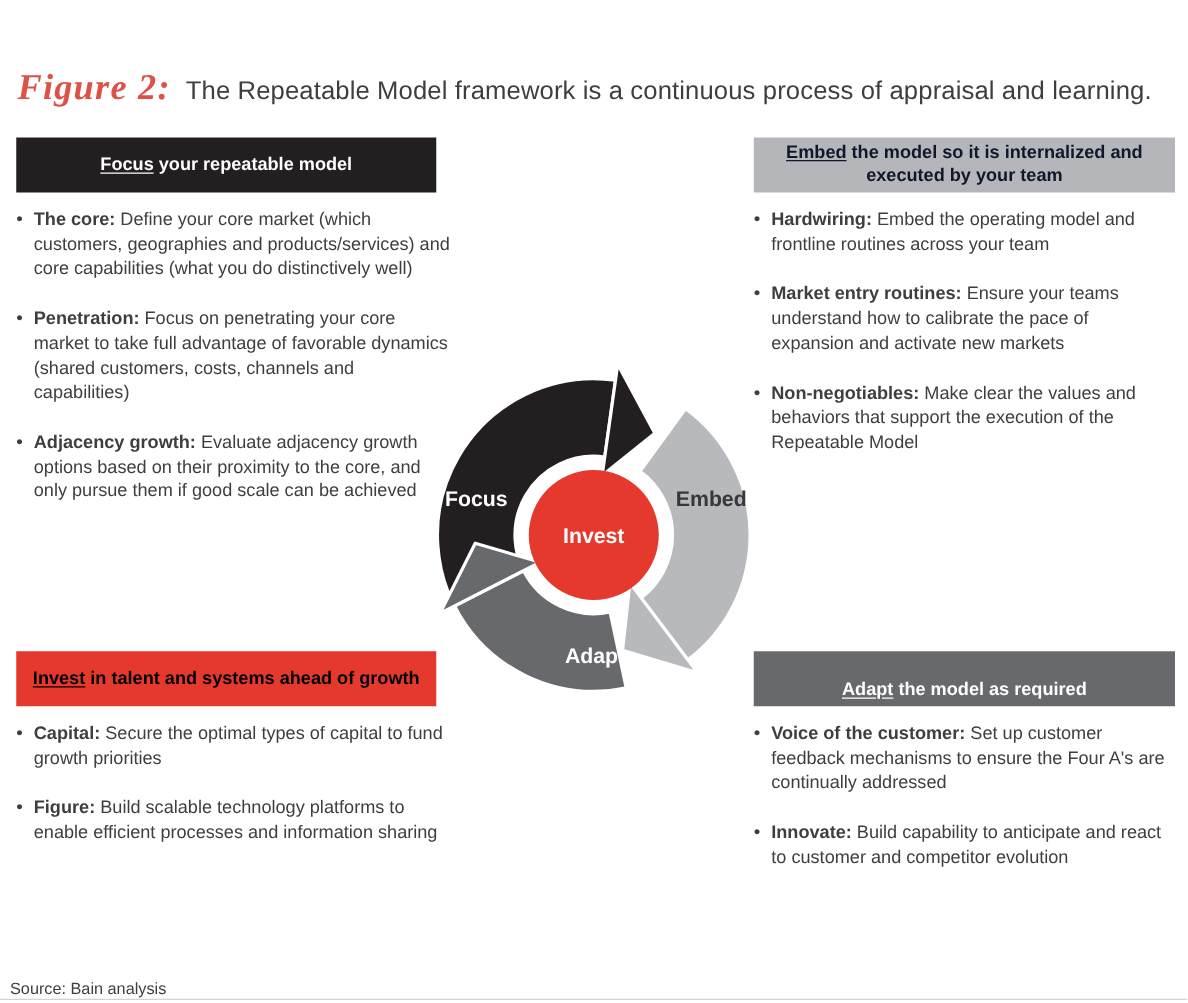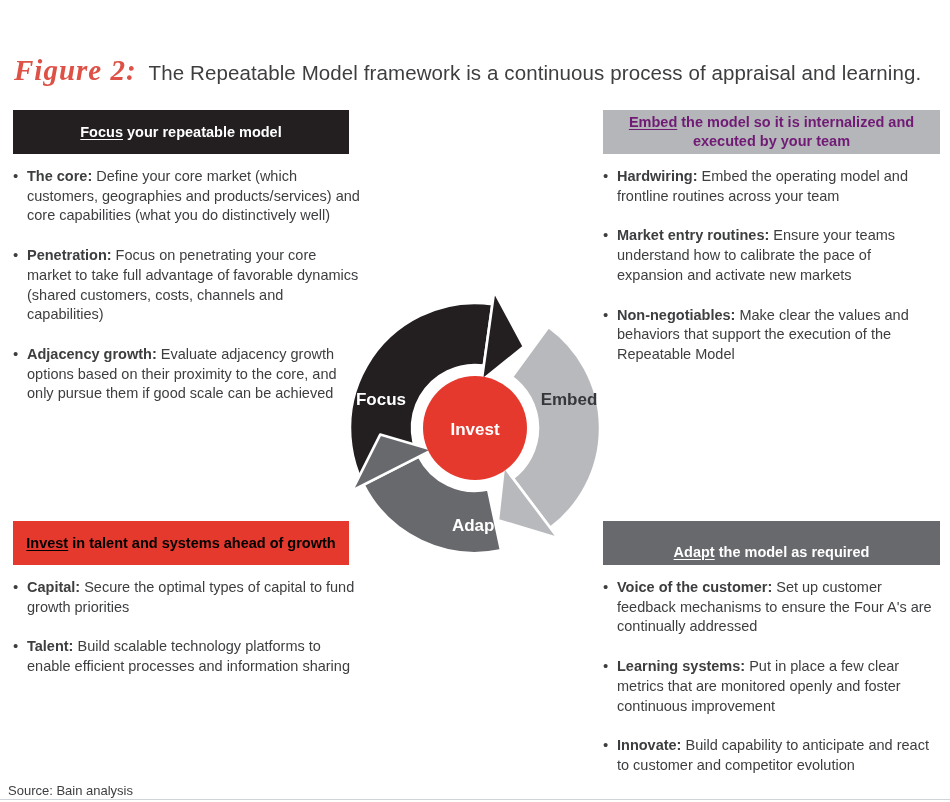--- a/index.html
+++ b/index.html
@@ -22,21 +22,21 @@
   }
   .title-text { font-size:20.5px; color:#3d3e40; letter-spacing:0.1px; }
 
   
   .panel { position:absolute; }
   .panel-header {
     display:flex; align-items:center; justify-content:center; text-align:center;
     min-height:44px; padding:3px 6px; font-weight:bold; font-size:14.5px; line-height:1.3;
   }
   .hdr-black { background:#231f20; color:#ffffff; }
-  .hdr-lightgray { background:#b4b6b9; color:#701a75; }
+  .hdr-lightgray { background:#b4b6b9; color:#0f172a; }
   .hdr-red { background:#e6392e; color:#000000; }
   .hdr-darkgray { background:#68696d; color:#ffffff;align-items:flex-end; }
   .kw { text-decoration:underline; text-underline-offset:2px; }
 
   .bullet-list { list-style:none; margin-top:13px; width:100%; }
   .bullet-list li {
     position:relative; padding-left:14px; margin-bottom:20px;
     font-size:14.5px; line-height:1.36; color:#3d3e40;
   }
   .bullet-list li::before {
@@ -98,31 +98,30 @@
       <li><span class="term">Non-negotiables:</span><span> Make clear the values and behaviors that support the execution of the Repeatable Model</span></li>
     </ul>
   </div>
 
   <div class="panel panel-invest">
     <div class="panel-header hdr-red">
       <span><span class="kw">Invest</span><span> in talent and systems ahead of growth</span></span>
     </div>
     <ul class="bullet-list">
       <li><span class="term">Capital:</span><span> Secure the optimal types of capital to fund growth priorities</span></li>
-      <li><span class="term">Talent:</span><span> Build scalable technology platforms to enable efficient processes and information sharing</span></li>
+      <li><span class="term">Figure:</span><span> Build scalable technology platforms to enable efficient processes and information sharing</span></li>
     </ul>
   </div>
 
   <div class="panel panel-adapt">
     <div class="panel-header hdr-darkgray">
       <span><span class="kw">Adapt</span><span> the model as required</span></span>
     </div>
     <ul class="bullet-list">
       <li><span class="term">Voice of the customer:</span><span> Set up customer feedback mechanisms to ensure the Four A's are continually addressed</span></li>
-      <li><span class="term">Learning systems:</span><span> Put in place a few clear metrics that are monitored openly and foster continuous improvement</span></li>
       <li><span class="term">Innovate:</span><span> Build capability to anticipate and react to customer and competitor evolution</span></li>
     </ul>
   </div>
 
   <div class="cycle">
     <svg viewBox="0 0 280 280">
 
       <path class="seg seg-black" d="M 41.5,217 A 125,125 0 0 1 157.4,16.2 L 148.8,77.6 A 63,63 0 0 0 90.4,178.8 Z"></path>
       <path class="seg seg-lightgray" d="M 213.5,38.9 A 125,125 0 0 1 215.3,239.9 L 177.9,190.3 A 63,63 0 0 0 177,89 Z"></path>
       <path class="seg seg-darkgray" d="M 166,262.3 A 125,125 0 0 1 28.6,196.8 L 83.9,168.6 A 63,63 0 0 0 153.1,201.6 Z"></path>

